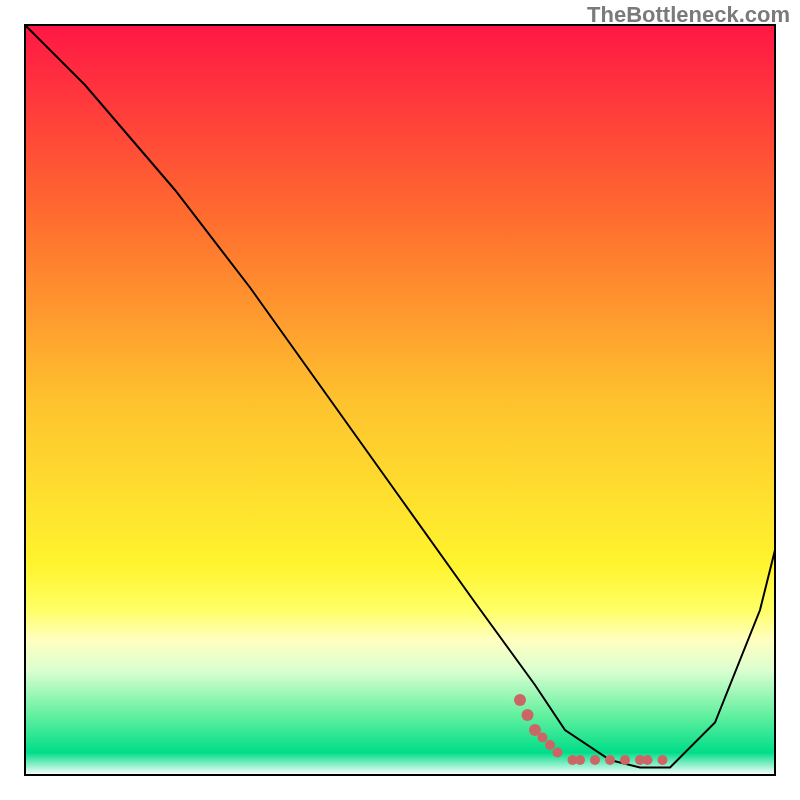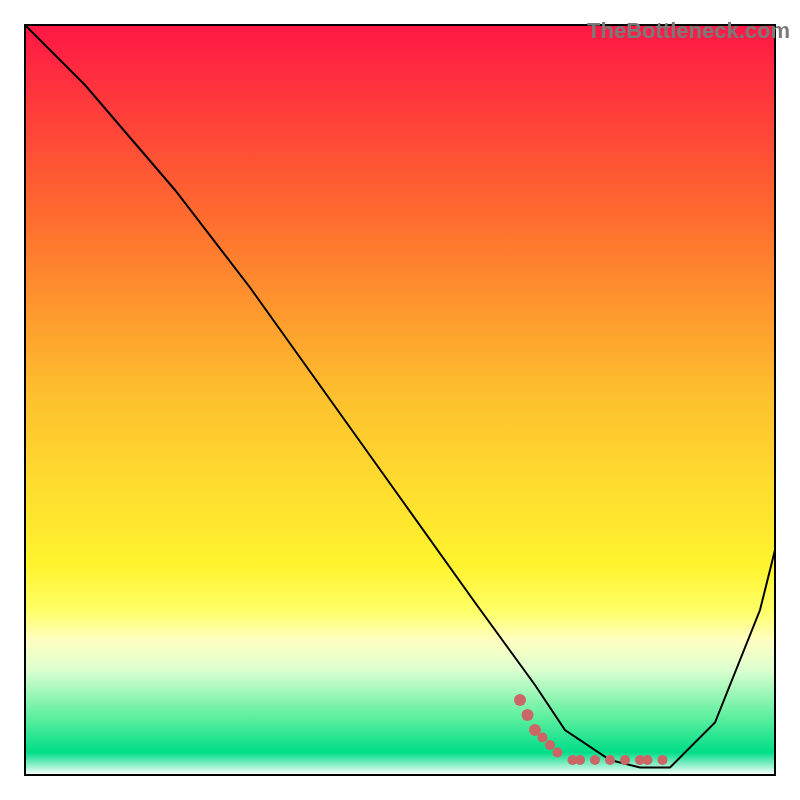--- a/index.html
+++ b/index.html
@@ -10,21 +10,21 @@
     background: #ffffff;
     overflow: hidden;
   }
   .chart-wrap {
     position: relative;
     width: 800px;
     height: 800px;
   }
   .watermark {
     position: absolute;
-    top: 18px;
+    top: 2px;
     right: 10px;
     font-family: Arial, Helvetica, sans-serif;
     font-size: 22px;
     font-weight: 600;
     color: #7a7a7a;
     z-index: 10;
     user-select: none;
   }
   svg.plot {
     position: absolute;

